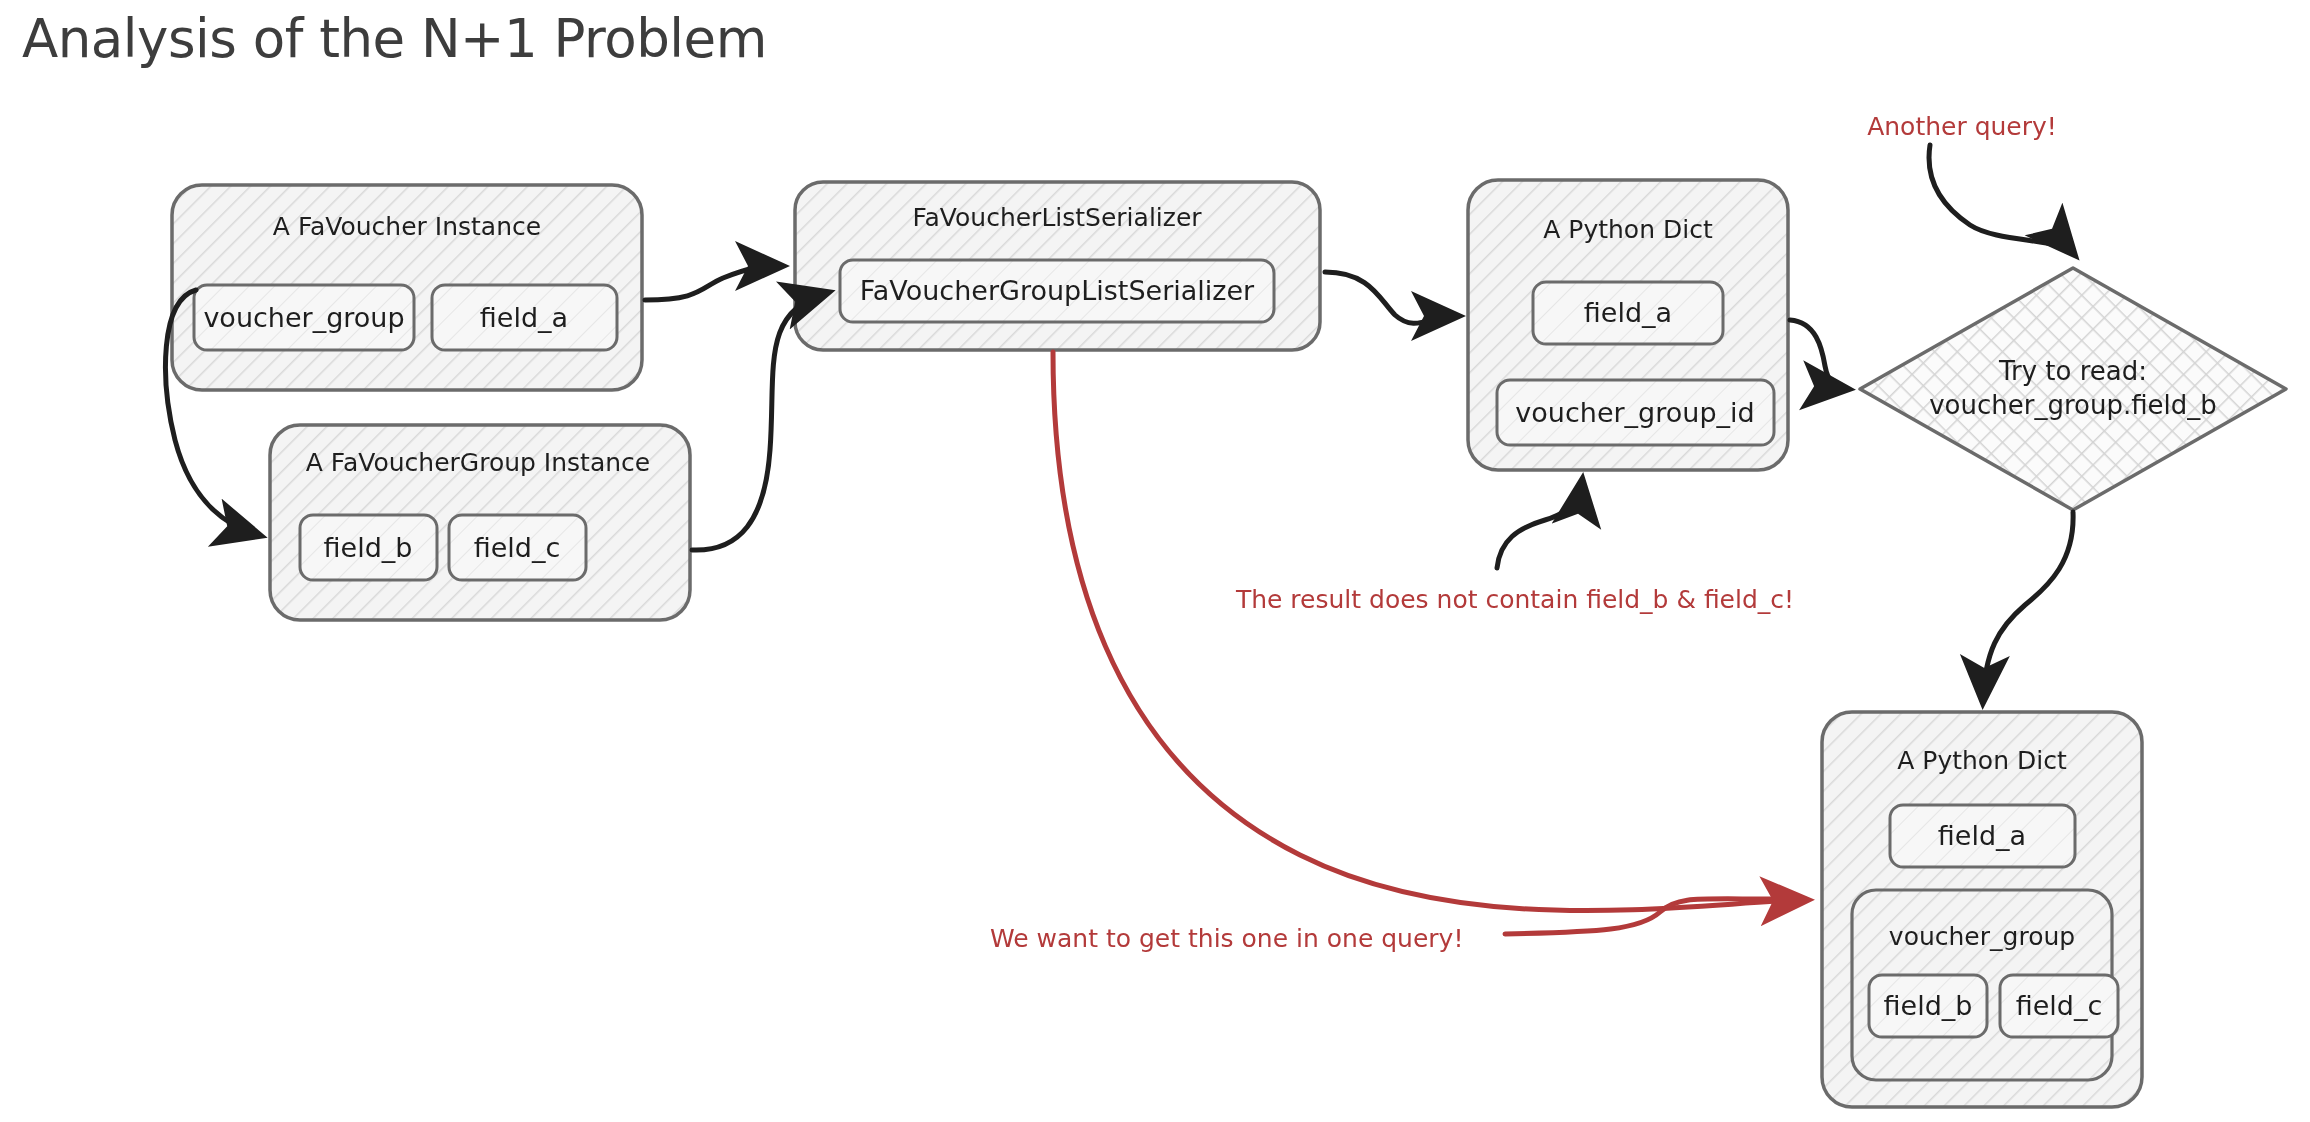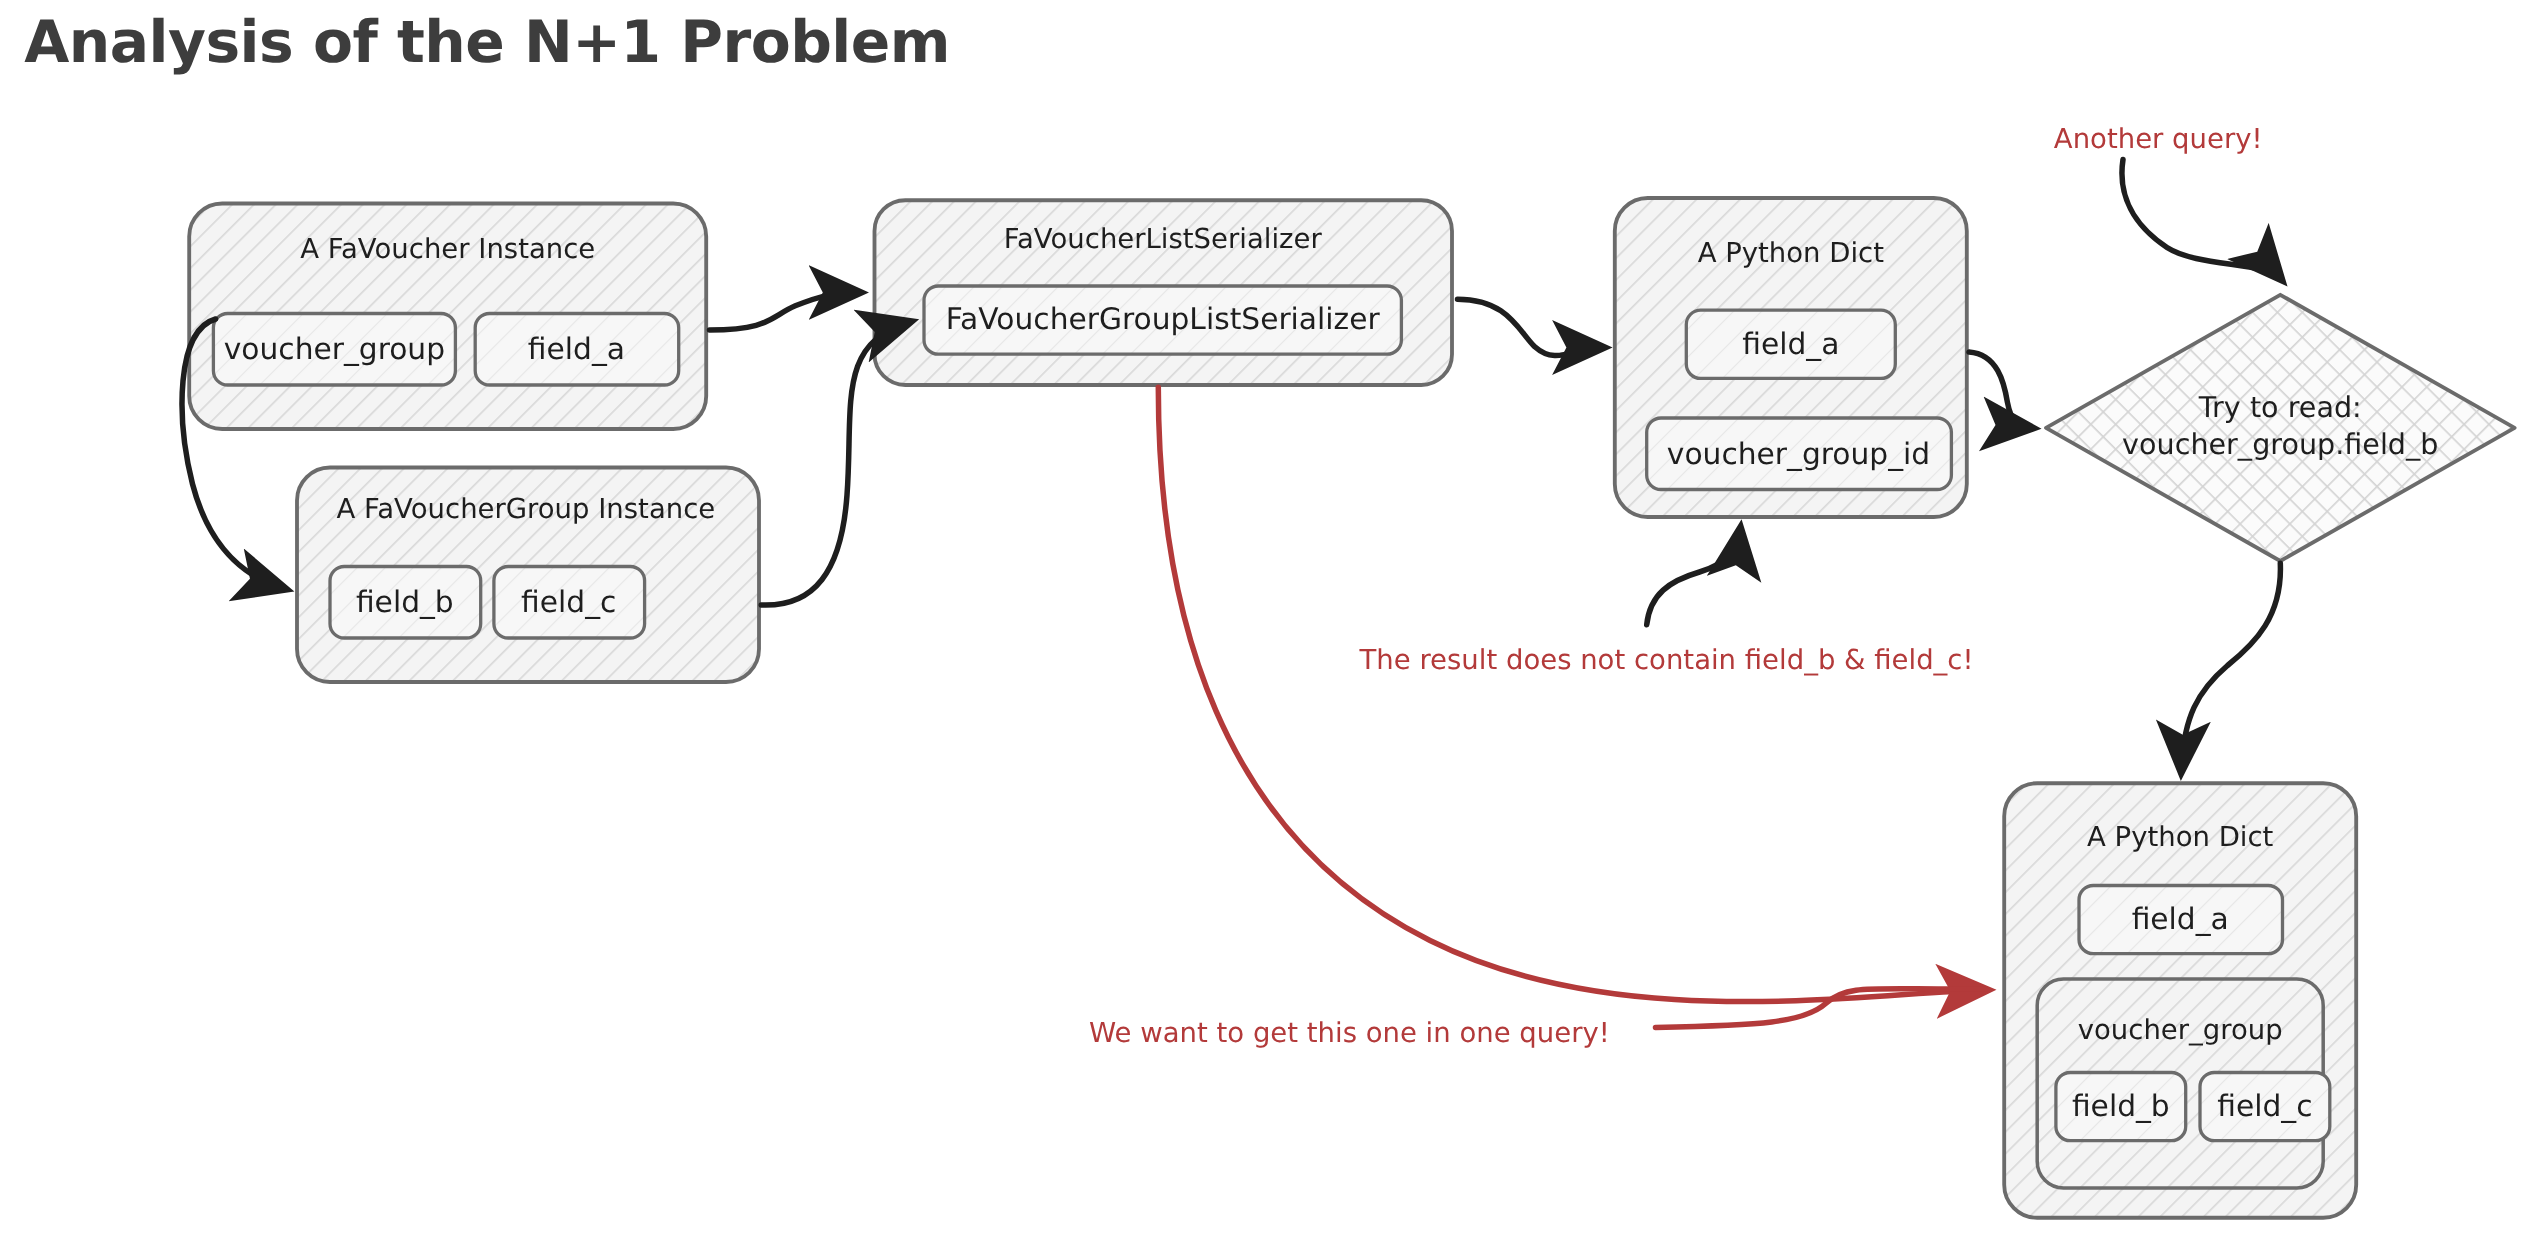--- a/index.html
+++ b/index.html
@@ -2,21 +2,21 @@
 <html><head>
 <meta charset="utf-8">
 <style>
   html,body{margin:0;padding:0;background:#ffffff;}
   body{width:2310px;height:1122px;overflow:hidden;
        font-family:"DejaVu Sans","Liberation Sans",sans-serif;}
   #stage{position:relative;width:2310px;height:1122px;}
   #page-title{
     position:absolute;left:22px;top:8px;
     font-family:"DejaVu Sans","Liberation Sans",sans-serif;
-    font-weight:bold;font-size:53px;color:#3d3d3d;letter-spacing:-0.5px;
+    font-weight:normal;font-size:53px;color:#3d3d3d;letter-spacing:-0.5px;
     white-space:nowrap;
   }
   svg#diagram{position:absolute;left:0;top:0;width:2310px;height:1122px;}
   .box-label,.chip-label,.node-label,.note-label{
     font-family:"DejaVu Sans","Liberation Sans",sans-serif;
     dominant-baseline:middle;
   }
   .box-label{font-size:25px;fill:#1e1e1e;text-anchor:middle;}
   .chip-label{font-size:27px;fill:#1e1e1e;text-anchor:middle;}
   .node-label{font-size:26px;fill:#1e1e1e;text-anchor:middle;}

